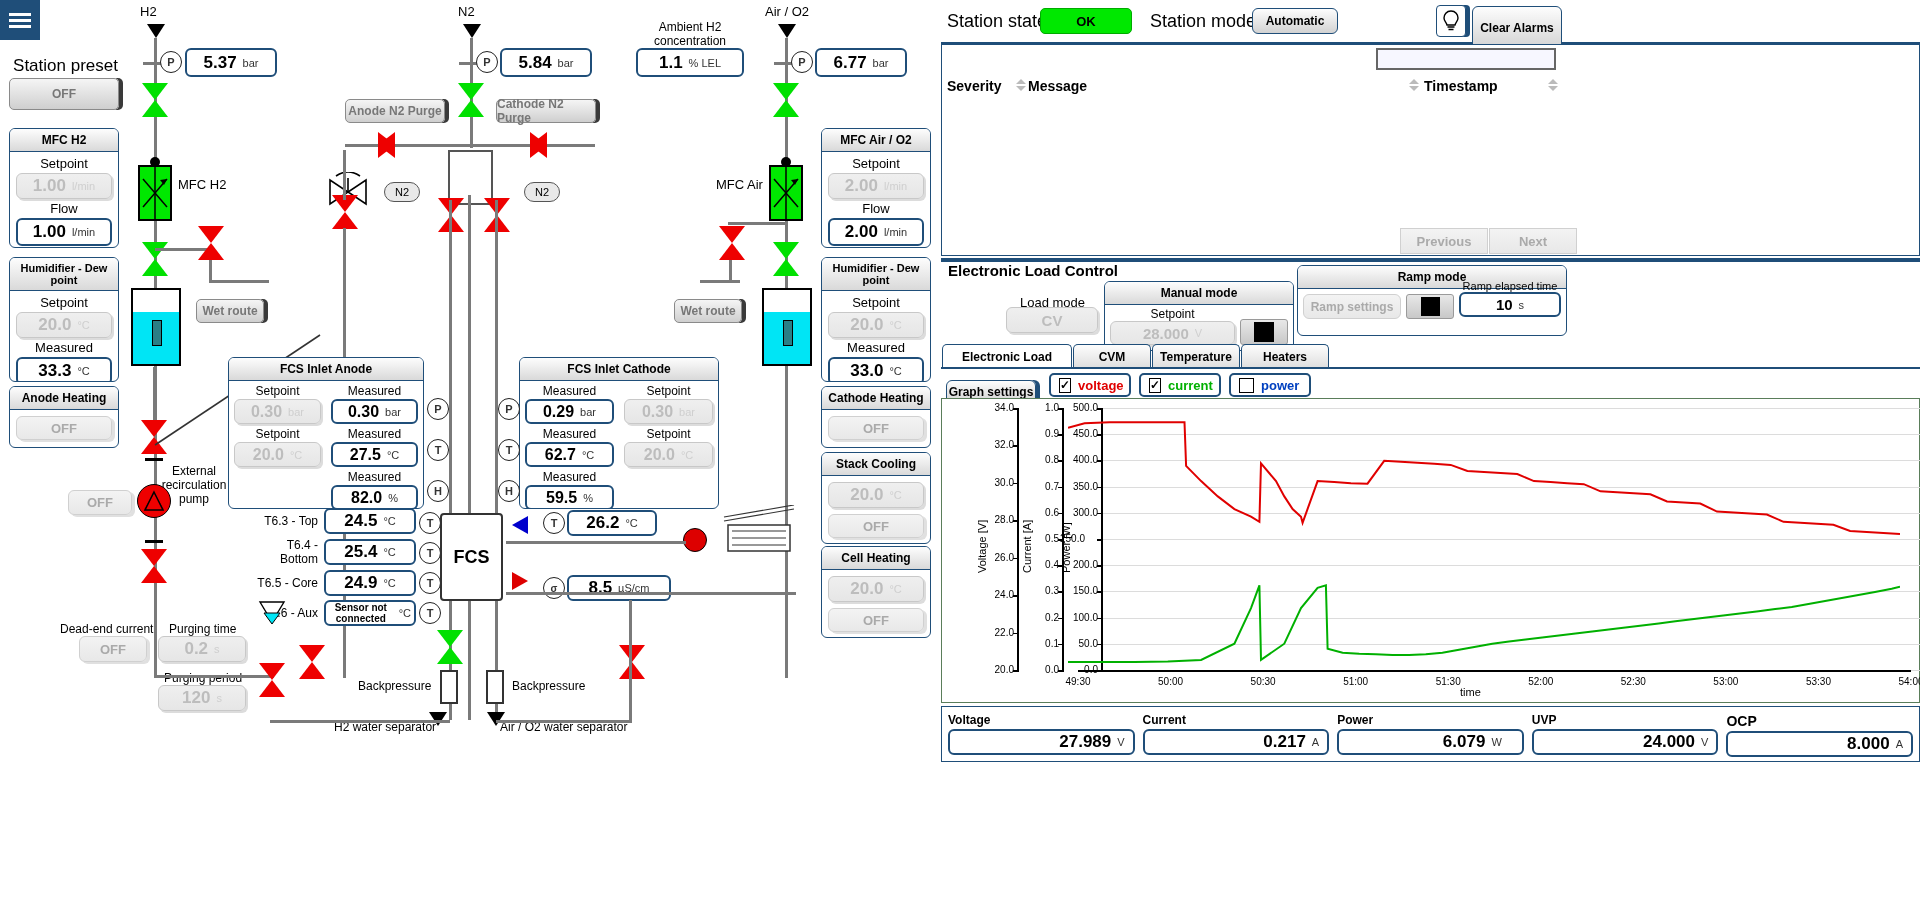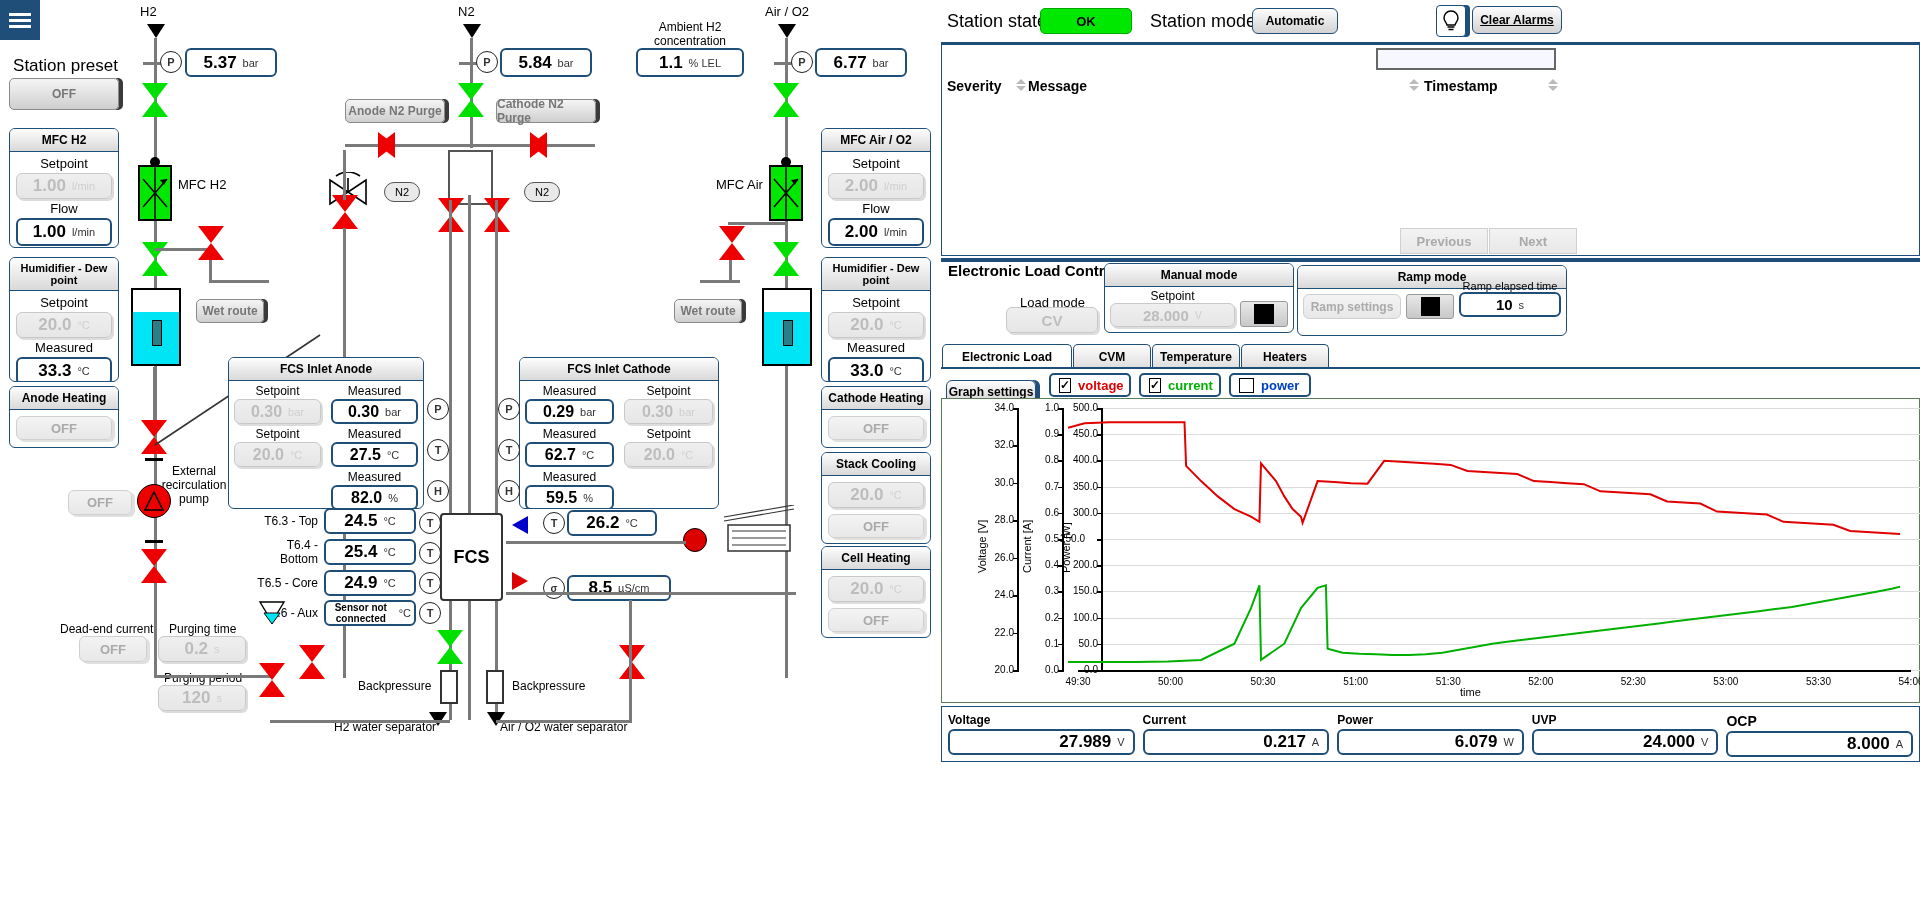--- a/index.html
+++ b/index.html
@@ -580,21 +580,21 @@
   <div style="position:absolute;left:947px;top:11px;font-size:18px;">Station state</div>
   <div style="position:absolute;left:1040px;top:8px;width:92px;height:26px;border:1px solid #0a0;border-radius:5px;background:#00e800;display:flex;align-items:center;justify-content:center;font-size:13px;font-weight:bold;color:#000;">OK</div>
   <div style="position:absolute;left:1150px;top:11px;font-size:18px;">Station mode</div>
   <div class="btn" style="position:absolute;left:1252px;top:8px;width:86px;height:26px;">Automatic</div>
   <div style="position:absolute;left:1436px;top:5px;width:30px;height:32px;border:1px solid #1f4e79;border-radius:4px;background:#fff;box-shadow:4px 0 0 #1f4e79;display:flex;align-items:center;justify-content:center;">
     <svg width="16" height="22" viewBox="0 0 16 22">
       <path d="M8 1 C3.5 1 1 4.5 1 8 C1 11 3.5 12.5 4 15 L12 15 C12.5 12.5 15 11 15 8 C15 4.5 12.5 1 8 1 Z" fill="none" stroke="#000" stroke-width="1.4"></path>
       <path d="M4.5 17 L11.5 17 M5.5 19.5 L10.5 19.5" stroke="#000" stroke-width="1.4"></path>
     </svg>
   </div>
-  <div class="btn" style="position:absolute;left:1472px;top:6px;width:90px;height:28px;text-decoration:underline;">Clear Alarms</div>
+  <div class="btn" style="position:absolute;left:1472px;top:6px;width:90px;height:44px;">Clear Alarms</div>
 
   <div style="position:absolute;left:941px;top:44px;width:979px;height:212px;border:1px solid #1f4e79;background:#fff;"></div>
   <input style="position: absolute; left: 1376px; top: 48px; width: 180px; height: 22px; border: 2px solid rgb(102, 102, 102); background: rgb(247, 247, 255); font-size: 12px; padding: 0px 4px;" value="">
   <div style="position:absolute;left:947px;top:78px;font-size:14px;font-weight:bold;">Severity</div>
   <div style="position:absolute;left:1016px;top:79px;width:10px;height:14px;">
     <div style="width:0;height:0;border-left:5px solid transparent;border-right:5px solid transparent;border-bottom:5px solid #bbb;"></div>
     <div style="width:0;height:0;border-left:5px solid transparent;border-right:5px solid transparent;border-top:5px solid #bbb;margin-top:2px;"></div>
   </div>
   <div style="position:absolute;left:1028px;top:78px;font-size:14px;font-weight:bold;">Message</div>
   <div style="position:absolute;left:1409px;top:79px;width:10px;height:14px;">
@@ -609,21 +609,21 @@
   <div class="btn-dis" style="position:absolute;left:1400px;top:228px;width:88px;height:26px;border-radius:0;box-shadow:none;">Previous</div>
   <div class="btn-dis" style="position:absolute;left:1489px;top:228px;width:88px;height:26px;border-radius:0;box-shadow:none;">Next</div>
 
   <div style="position:absolute;left:941px;top:258px;width:979px;height:4px;background:#1f4e79;"></div>
   <div style="position:absolute;left:948px;top:262px;font-size:15px;font-weight:bold;">Electronic Load Control</div>
   <div style="position:absolute;left:1020px;top:295px;font-size:13px;">Load mode</div>
   <div class="fld-dis" style="position:absolute;left:1006px;top:307px;width:92px;height:26px;font-size:15px;">
     <span>CV</span>
   </div>
 
-  <div class="panel" style="left:1104px;top:263px;width:190px;height:70px;">
+  <div class="panel" style="left:1104px;top:281px;width:190px;height:70px;">
     <div class="panel-hdr">Manual mode</div>
     <div style="display:flex;align-items:center;padding:2px 5px;gap:5px;">
       <div style="flex:1;">
         <div class="lbl" style="font-size:12px;">Setpoint</div>
         <div class="fld-dis" style="height:24px;font-size:15px;">
           <span>28.000</span>
           <span class="u">V</span>
         </div>
       </div>
       <div style="width:48px;height:26px;background:linear-gradient(#e8e8e8,#c8c8c8);border:1px solid #9a9a9a;border-radius:3px;display:flex;align-items:center;justify-content:center;margin-top:12px;">
@@ -778,21 +778,21 @@
       </div>
       <div style="flex: 1 1 0%;">
         <div style="font-size: 12px; font-weight: bold; margin-bottom: 2px;">Current</div>
         <div class="fld" style="height: 26px; justify-content: flex-end; padding-right: 8px;">
           <span>0.217</span>
           <span class="u">A</span>
         </div>
       </div>
       <div style="flex: 1 1 0%;">
         <div style="font-size: 12px; font-weight: bold; margin-bottom: 2px;">Power</div>
-        <div class="fld" style="height: 26px; justify-content: flex-end; padding-right: 8px;">
+        <div class="fld" style="height: 26px; justify-content: flex-end; padding-right: 20px;">
           <span>6.079</span>
           <span class="u">W</span>
         </div>
       </div>
       <div style="flex: 1 1 0%;">
         <div style="font-size: 12px; font-weight: bold; margin-bottom: 2px;">UVP</div>
         <div class="fld" style="height: 26px; justify-content: flex-end; padding-right: 8px;">
           <span>24.000</span>
           <span class="u">V</span>
         </div>

